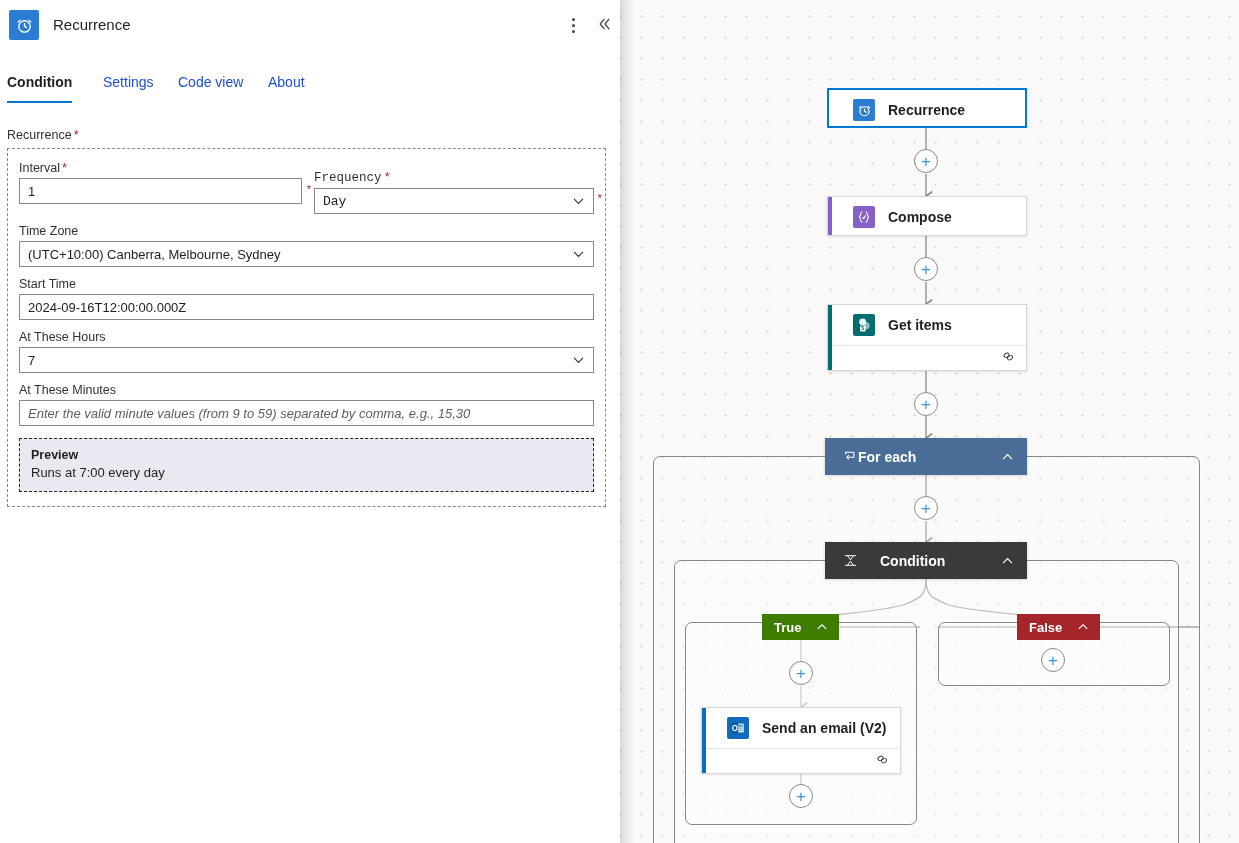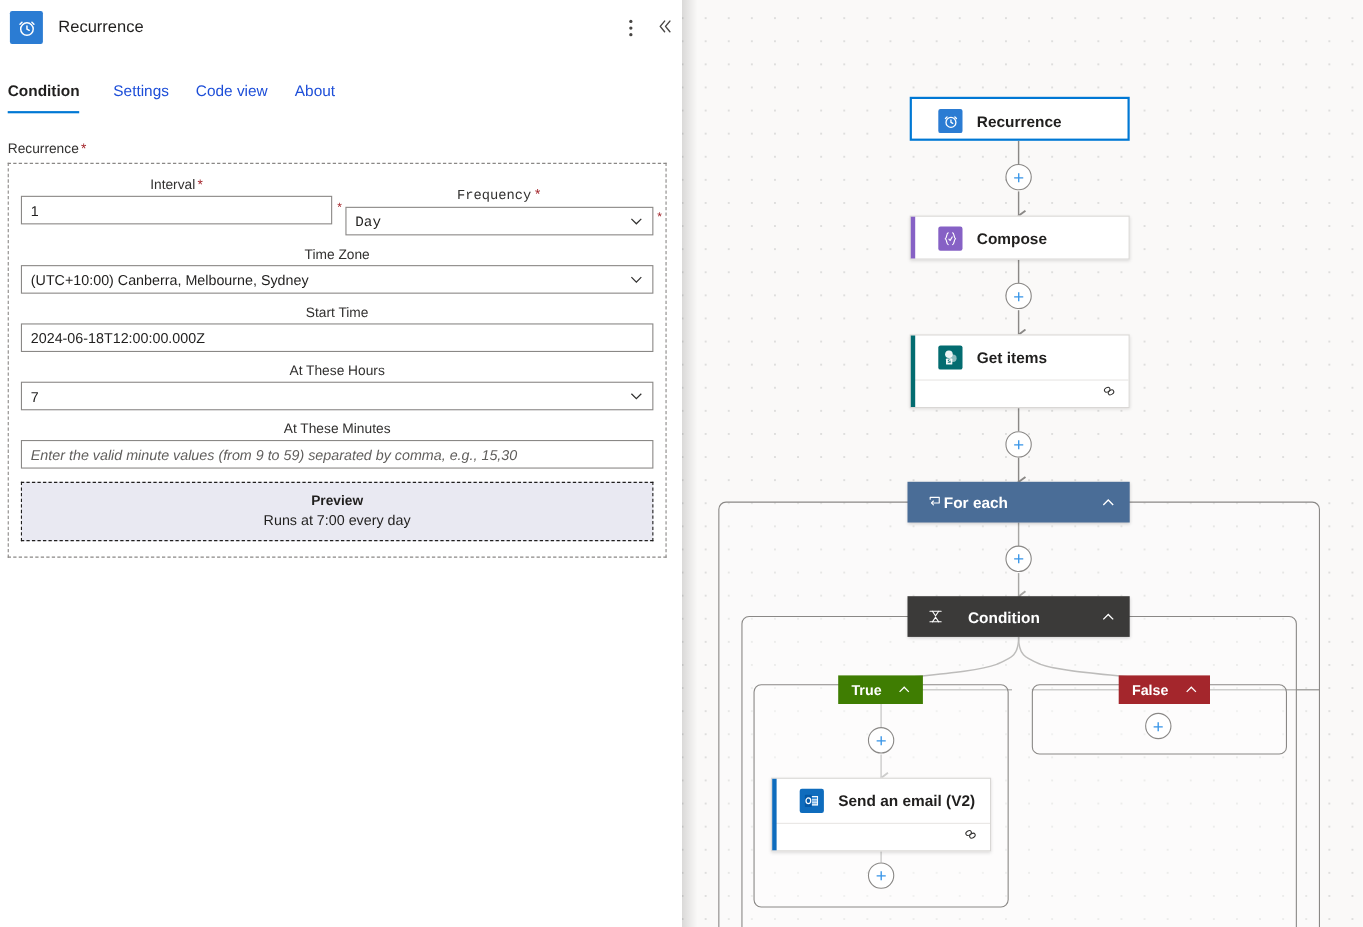--- a/index.html
+++ b/index.html
@@ -71,21 +71,20 @@
 
   
   #form { position: absolute; left: 0; top: 128px; width: 620px; }
   .section-label { font-size: 12.5px; color: #323130; margin-left: 7px; }
   .req { color: #a4262c; margin-left: 2px; }
   #recurrence-group {
     position: relative;
     margin: 6px 14px 0 7px;
     border: 1px dashed #8a8886;
     padding: 12px 11px 14px 11px;
-    text-align: center;
   }
   .field { position: relative; margin-top: 10px; }
   .field:first-child { margin-top: 0; }
   .field-label { font-size: 12.5px; color: #323130; margin-bottom: 3px; display:block; }
   .ctrl {
     position: relative;
     width: 100%; height: 26px;
     border: 1px solid #8a8886;
     background: #fff;
     display: flex; align-items: center;
@@ -276,21 +275,21 @@
               <svg width="15" height="15" viewBox="0 0 16 16" fill="none" stroke="#323130" stroke-width="1.2">
                   <path d="M3.2 5.8 L8 10.6 L12.8 5.8"></path>
                 </svg>
             </span>
           </div>
         </div>
 
         <div class="field">
           <span class="field-label">Start Time</span>
           <div class="ctrl">
-            <span>2024-06-18T12:00:00.000Z</span>
+            <span>2024-09-16T12:00:00.000Z</span>
           </div>
         </div>
 
         <div class="field">
           <span class="field-label">At These Hours</span>
           <div class="ctrl">
             <span>7</span>
             <span class="chev">
               <svg width="15" height="15" viewBox="0 0 16 16" fill="none" stroke="#323130" stroke-width="1.2">
                   <path d="M3.2 5.8 L8 10.6 L12.8 5.8"></path>

